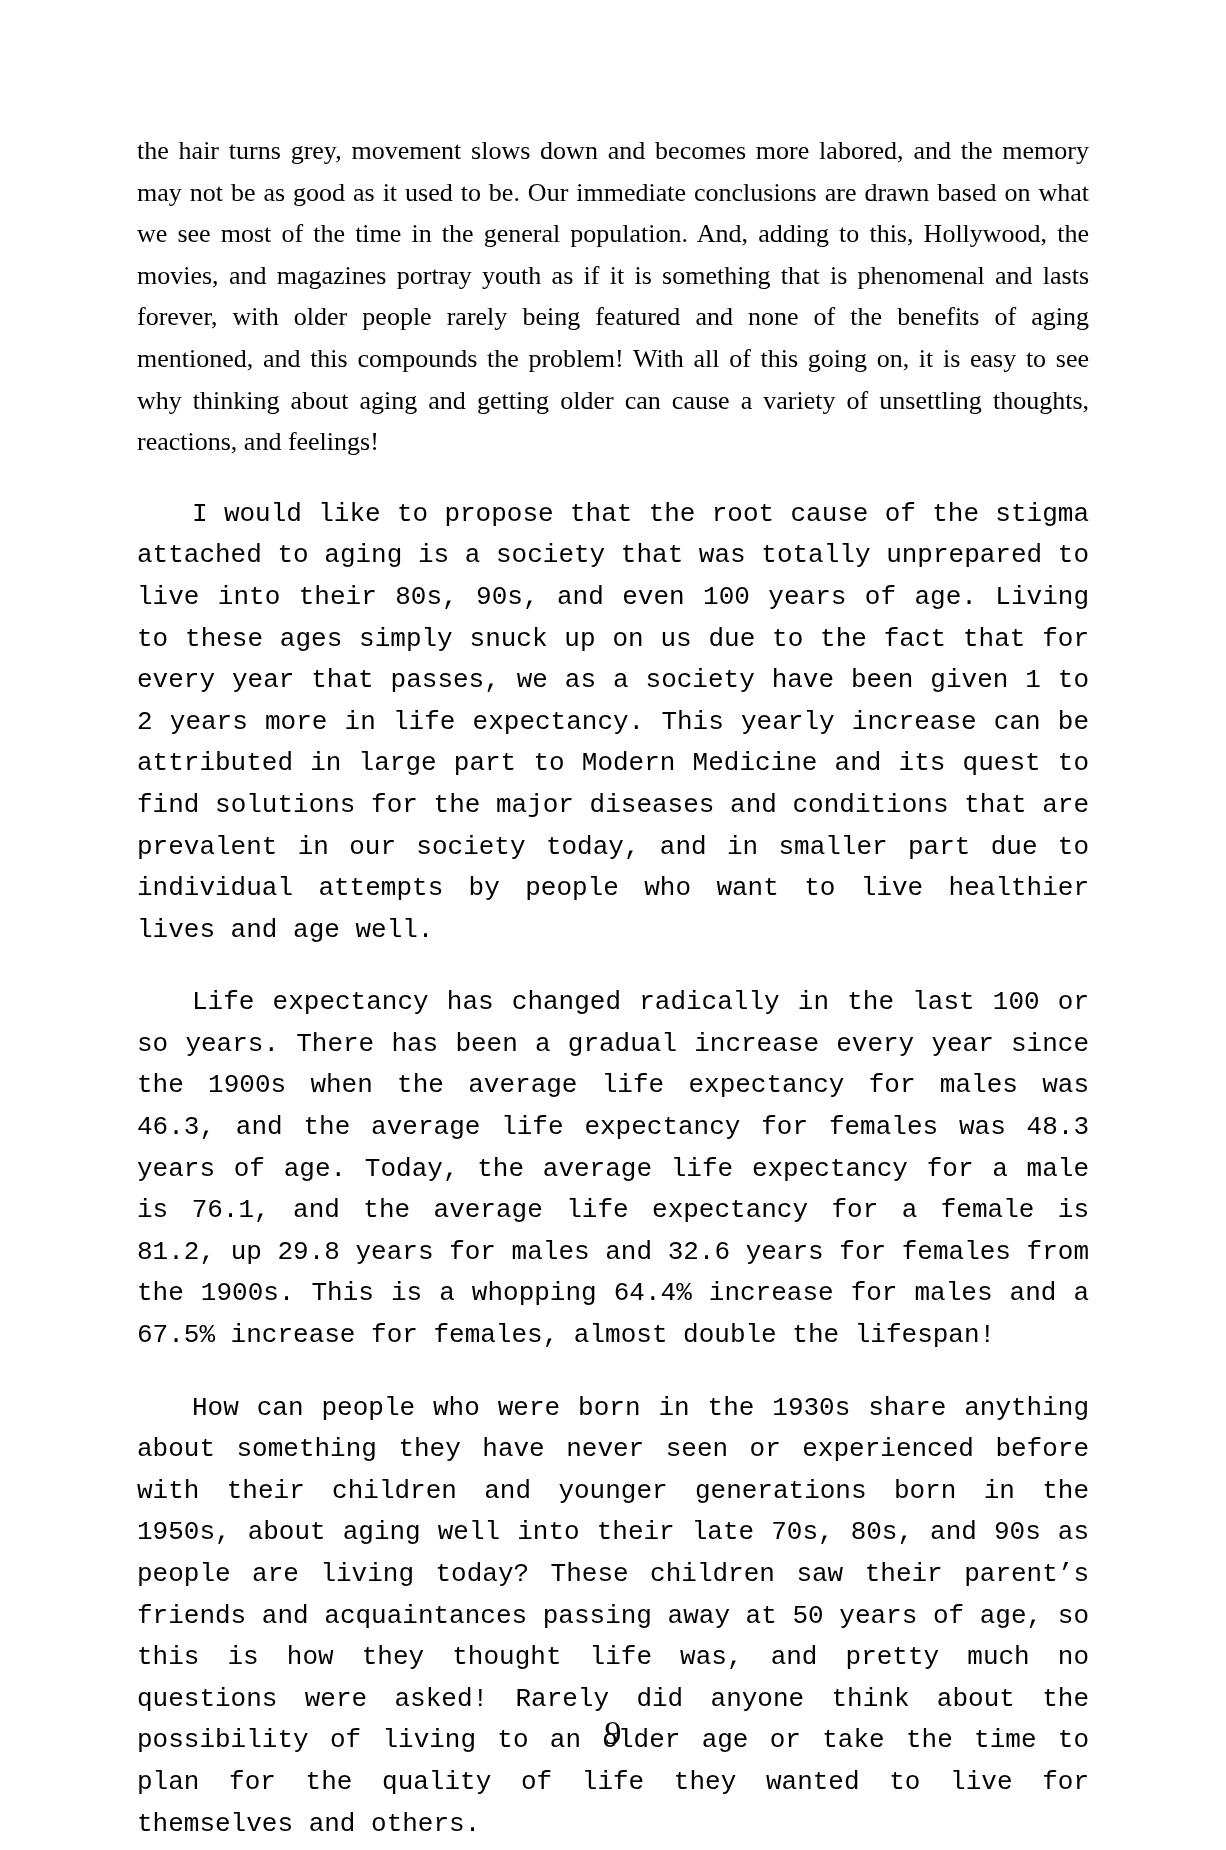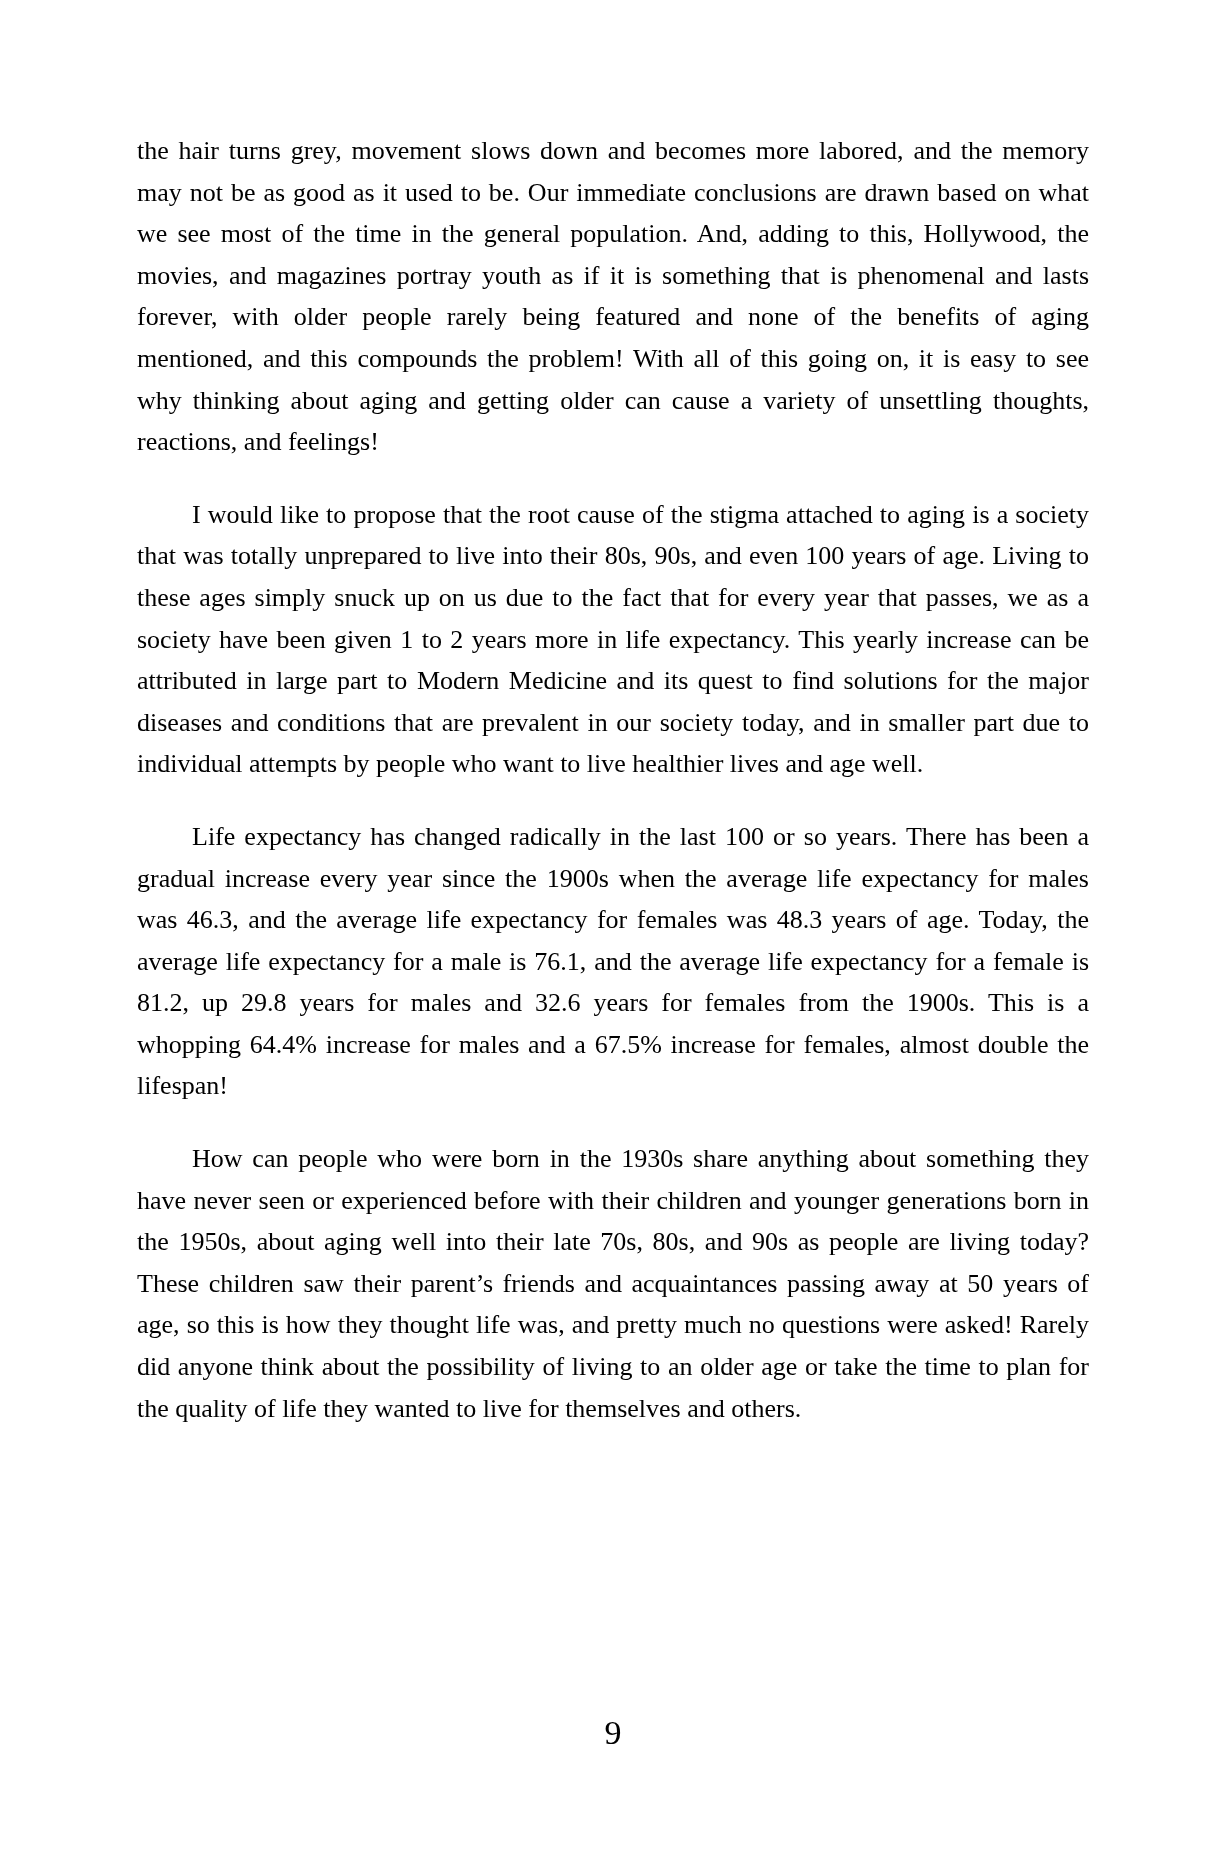--- a/index.html
+++ b/index.html
@@ -24,20 +24,21 @@
     line-height: 41.6px;
     text-align: justify;
     text-justify: inter-word;
   }
   .text-block p {
     margin: 0 0 31px 0;
     padding: 0;
   }
   .text-block p.indented {
     text-indent: 55px;
+    font-family: Liberation Mono, monospace;
   }
   .page-number {
     position: absolute;
     left: 137px;
     top: 1712px;
     width: 952px;
     text-align: center;
     font-size: 34px;
     line-height: 41.6px;
   }

